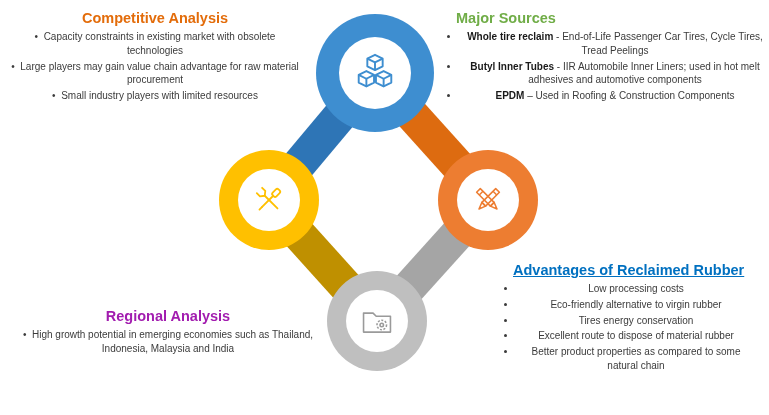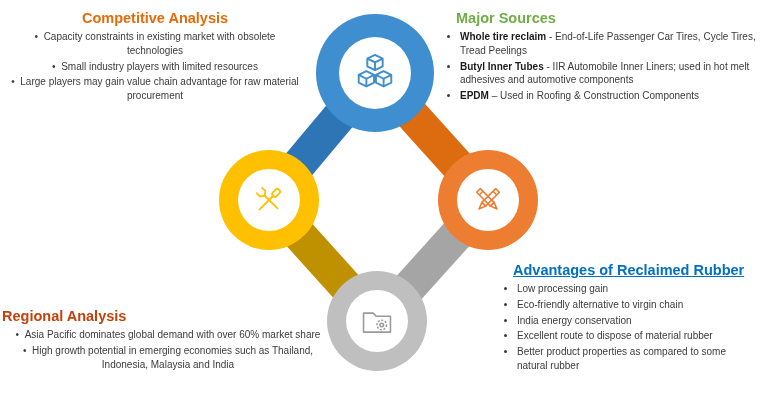--- a/index.html
+++ b/index.html
@@ -32,34 +32,34 @@
   .block{position:absolute;z-index:3;}
   .block h2{margin:0 0 3px 0;font-size:14.5px;font-weight:bold;}
   .block ul{margin:4px;padding:0;font-size:10px;line-height:1.38;color:#3B3B3B;}
   .block li{margin:0 0 2px 0;}
 
   
   .centered{list-style:none;text-align:center;}
   .centered li::before{content:"\2022\00a0\00a0";}
 
   
-  .bulleted{list-style:disc;padding-left:18px;text-align:left;}
+  .bulleted{list-style:disc;padding-left:18px;text-align:center;}
 
   .b-competitive{left:2px;top:10px;width:306px;}
   .b-competitive h2{text-align:center;color:#E36C0A;}
 
   .b-sources{left:456px;top:10px;width:318px;}
   .b-sources h2{color:#70AD47;}
   .b-sources b{color:#1a1a1a;}
 
   .b-advantages{left:513px;top:262px;width:246px;}
   .b-advantages h2{color:#0070C0;text-decoration:underline;}
 
   .b-regional{left:2px;top:308px;width:332px;}
-  .b-regional h2{text-align:left;color:#c2410c;}
+  .b-regional h2{text-align:center;color:#a21caf;}
 </style>
 </head>
 <body>
 
 <div class="canvas">
 
   <div class="ribbon r-tl"></div>
   <div class="ribbon r-tr"></div>
   <div class="ribbon r-bl"></div>
   <div class="ribbon r-br"></div>
@@ -128,46 +128,45 @@
           <circle cx="30" cy="29" r="2.2"></circle>
         </g>
       </svg>
     </div>
   </div>
 
   <section class="block b-competitive">
     <h2>Competitive Analysis</h2>
     <ul class="centered">
       <li>Capacity constraints in existing market with obsolete technologies</li>
+      <li>Large players may gain value chain advantage for raw material procurement</li>
       <li>Small industry players with limited resources</li>
-      <li>Large players may gain value chain advantage for raw material procurement</li>
     </ul>
   </section>
 
   <section class="block b-sources">
     <h2>Major Sources</h2>
     <ul class="bulleted">
       <li><b>Whole tire reclaim</b><span> - End-of-Life Passenger Car Tires, Cycle Tires, Tread Peelings</span></li>
       <li><b>Butyl Inner Tubes</b><span> - IIR Automobile Inner Liners; used in hot melt adhesives and automotive components</span></li>
       <li><b>EPDM</b><span> – Used in Roofing &amp; Construction Components</span></li>
     </ul>
   </section>
 
   <section class="block b-advantages">
     <h2>Advantages of Reclaimed Rubber</h2>
     <ul class="bulleted">
-      <li>Low processing gain</li>
-      <li>Eco-friendly alternative to virgin chain</li>
-      <li>India energy conservation</li>
+      <li>Low processing costs</li>
+      <li>Eco-friendly alternative to virgin rubber</li>
+      <li>Tires energy conservation</li>
       <li>Excellent route to dispose of material rubber</li>
-      <li>Better product properties as compared to some natural rubber</li>
+      <li>Better product properties as compared to some natural chain</li>
     </ul>
   </section>
 
   <section class="block b-regional">
     <h2>Regional Analysis</h2>
     <ul class="centered">
-      <li>Asia Pacific dominates global demand with over 60% market share</li>
       <li>High growth potential in emerging economies such as Thailand, Indonesia, Malaysia and India</li>
     </ul>
   </section>
 
 </div>
 
 </body></html>

